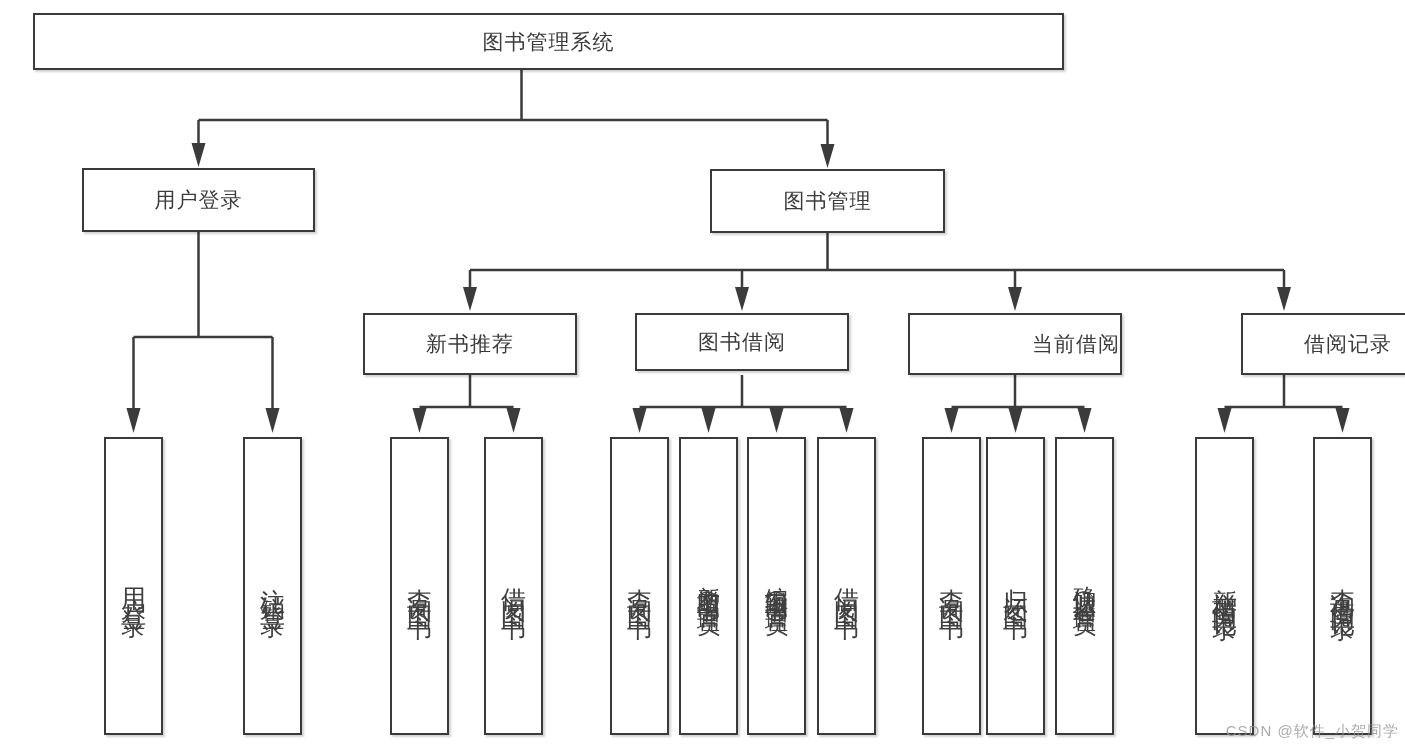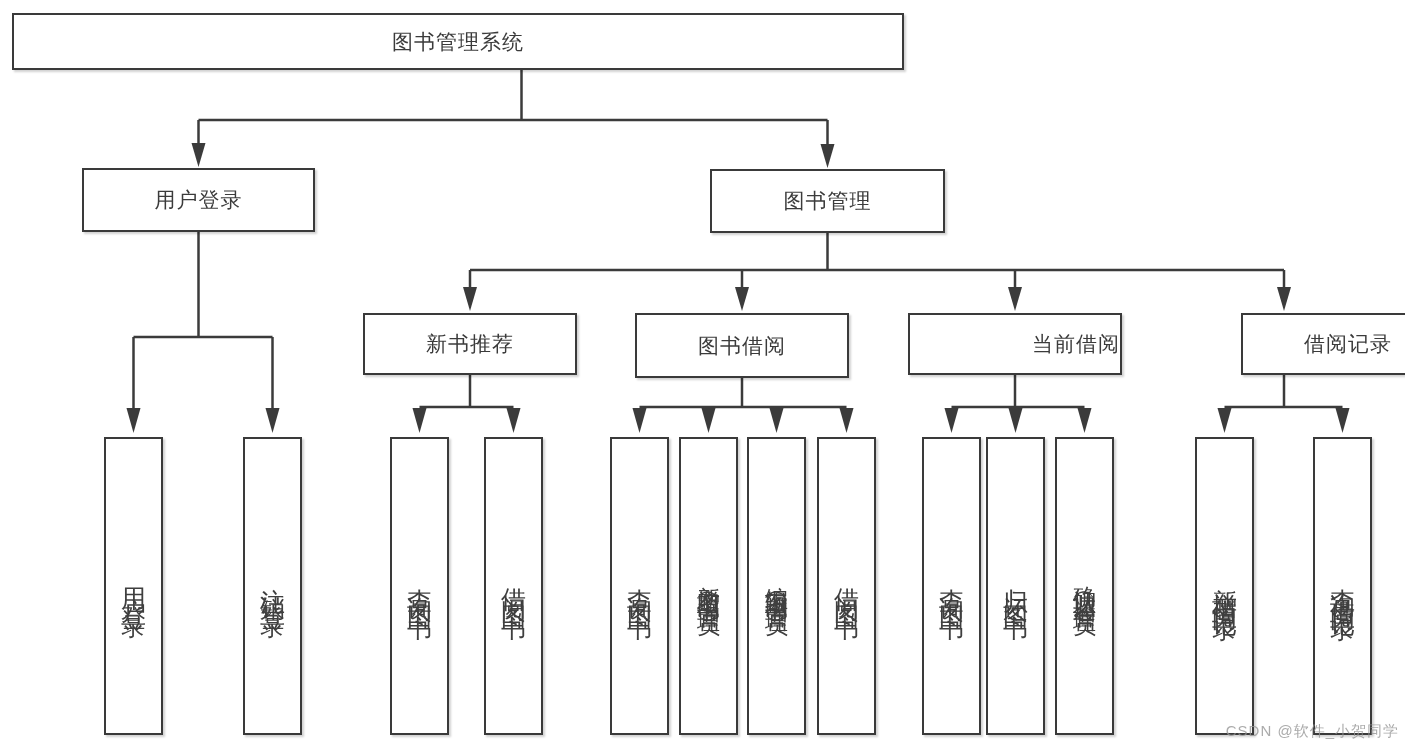--- a/index.html
+++ b/index.html
@@ -118,35 +118,35 @@
       <polygon points="769.5,408 783.5,408 776.5,433"></polygon>
       <polygon points="839.5,408 853.5,408 846.5,433"></polygon>
       <polygon points="944.5,408 958.5,408 951.5,433"></polygon>
       <polygon points="1008.5,408 1022.5,408 1015.5,433"></polygon>
       <polygon points="1077.5,408 1091.5,408 1084.5,433"></polygon>
       <polygon points="1217.5,408 1231.5,408 1224.5,433"></polygon>
       <polygon points="1335.5,408 1349.5,408 1342.5,433"></polygon>
     </g>
   </svg>
 
-  <div class="node" style="left:12px; top:13px; width:892px; height:57px;">
+  <div class="node" style="left:33px; top:13px; width:1031px; height:57px;">
     <span class="node-label">图书管理系统</span>
   </div>
 
   <div class="node" style="left:82px; top:168px; width:233px; height:64px;">
     <span class="node-label">用户登录</span>
   </div>
   <div class="node" style="left:363px; top:313px; width:214px; height:62px;">
     <span class="node-label">新书推荐</span>
   </div>
 
   <div class="node" style="left:710px; top:169px; width:235px; height:64px;">
     <span class="node-label">图书管理</span>
   </div>
-  <div class="node" style="left:635px; top:313px; width:214px; height:65px;font-family:Liberation Mono, monospace;">
+  <div class="node" style="left:635px; top:313px; width:214px; height:58px;font-family:Liberation Mono, monospace;">
     <span class="node-label">图书借阅</span>
   </div>
   <div class="node" style="left:908px; top:313px; width:214px; height:62px;justify-content:flex-end;">
     <span class="node-label">当前借阅</span>
   </div>
   <div class="node" style="left:1241px; top:313px; width:214px; height:62px;">
     <span class="node-label">借阅记录</span>
   </div>
 
   <div class="node leaf" style="left:104px; top:437px; width:59px; height:298px;">

